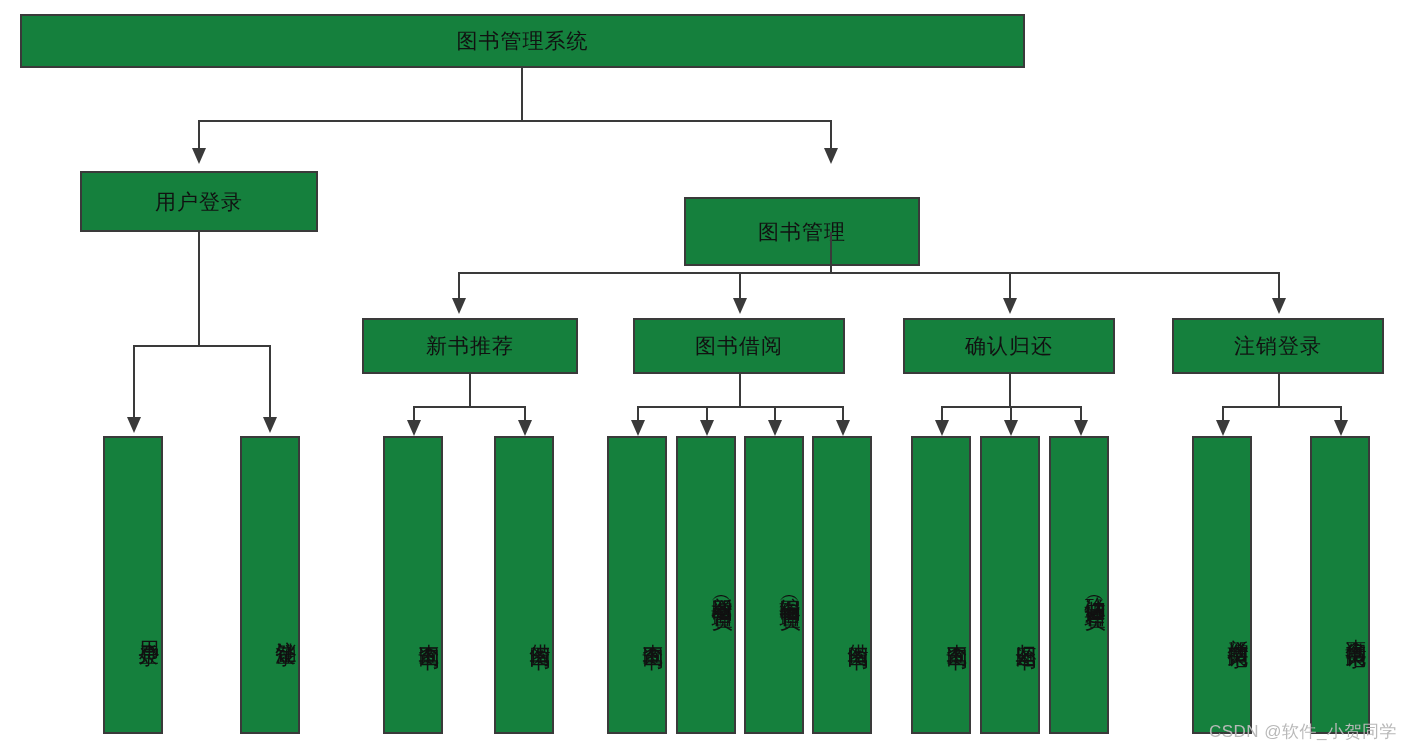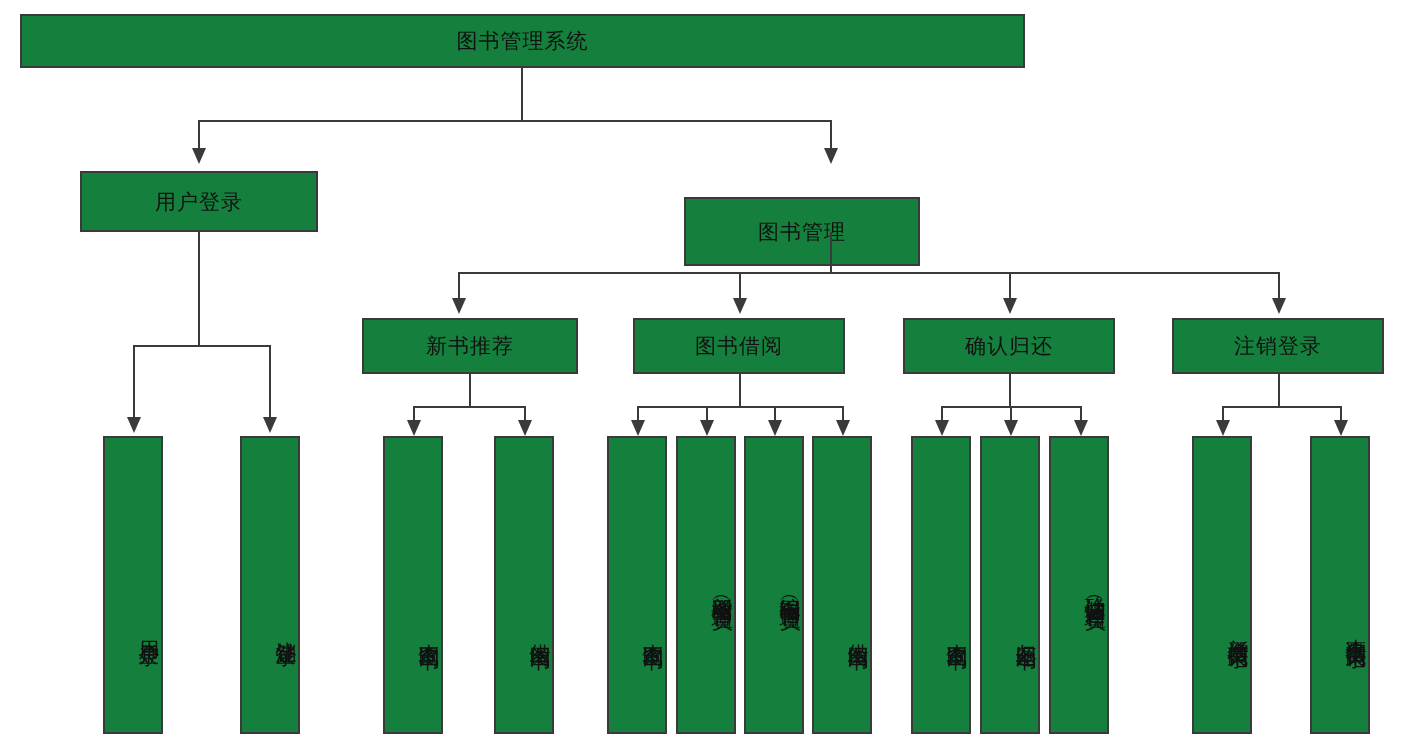--- a/index.html
+++ b/index.html
@@ -189,14 +189,15 @@
     <span>确认归还（管理员）</span>
   </div>
 
   <div class="node vert pad-mid" style="left:1192px;top:436px;width:60px;height:298px;">
     <span>新增借阅记录</span>
   </div>
   <div class="node vert pad-mid" style="left:1310px;top:436px;width:60px;height:298px;">
     <span>查询借阅记录</span>
   </div>
 
+  <div class="watermark">CSDN @软件_小贺同学</div>
 
 </div>
 
 </body></html>

